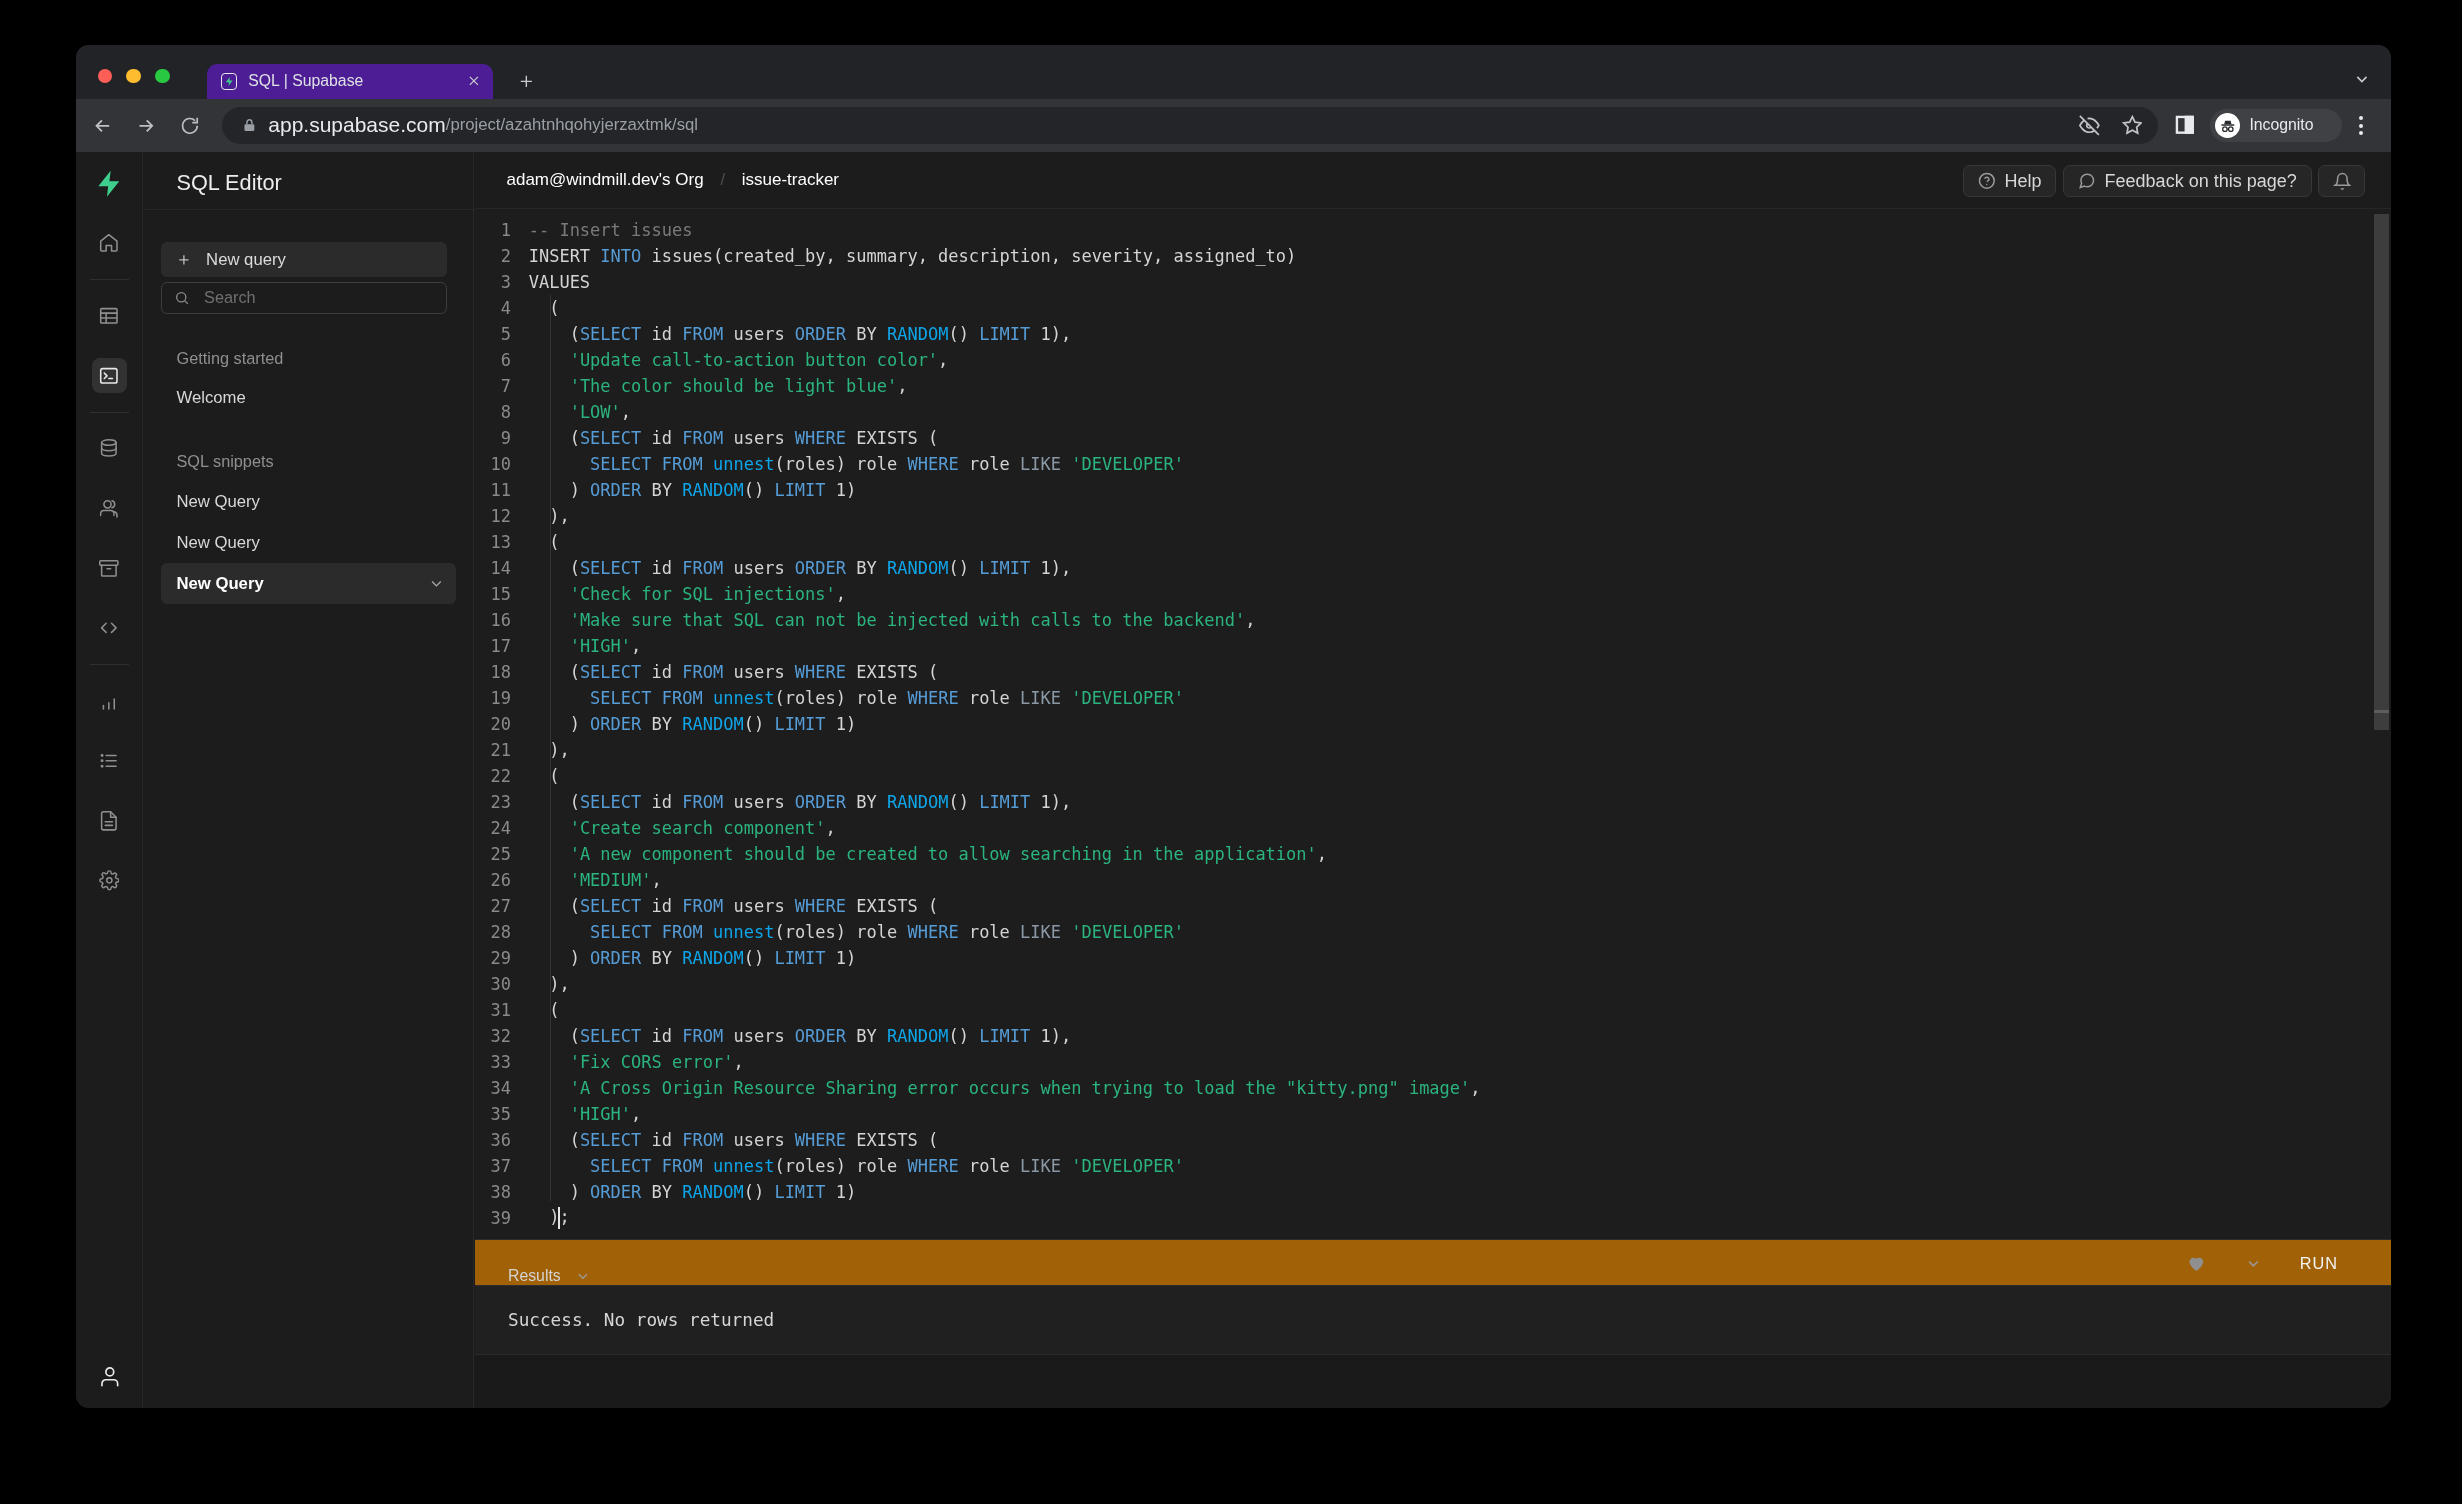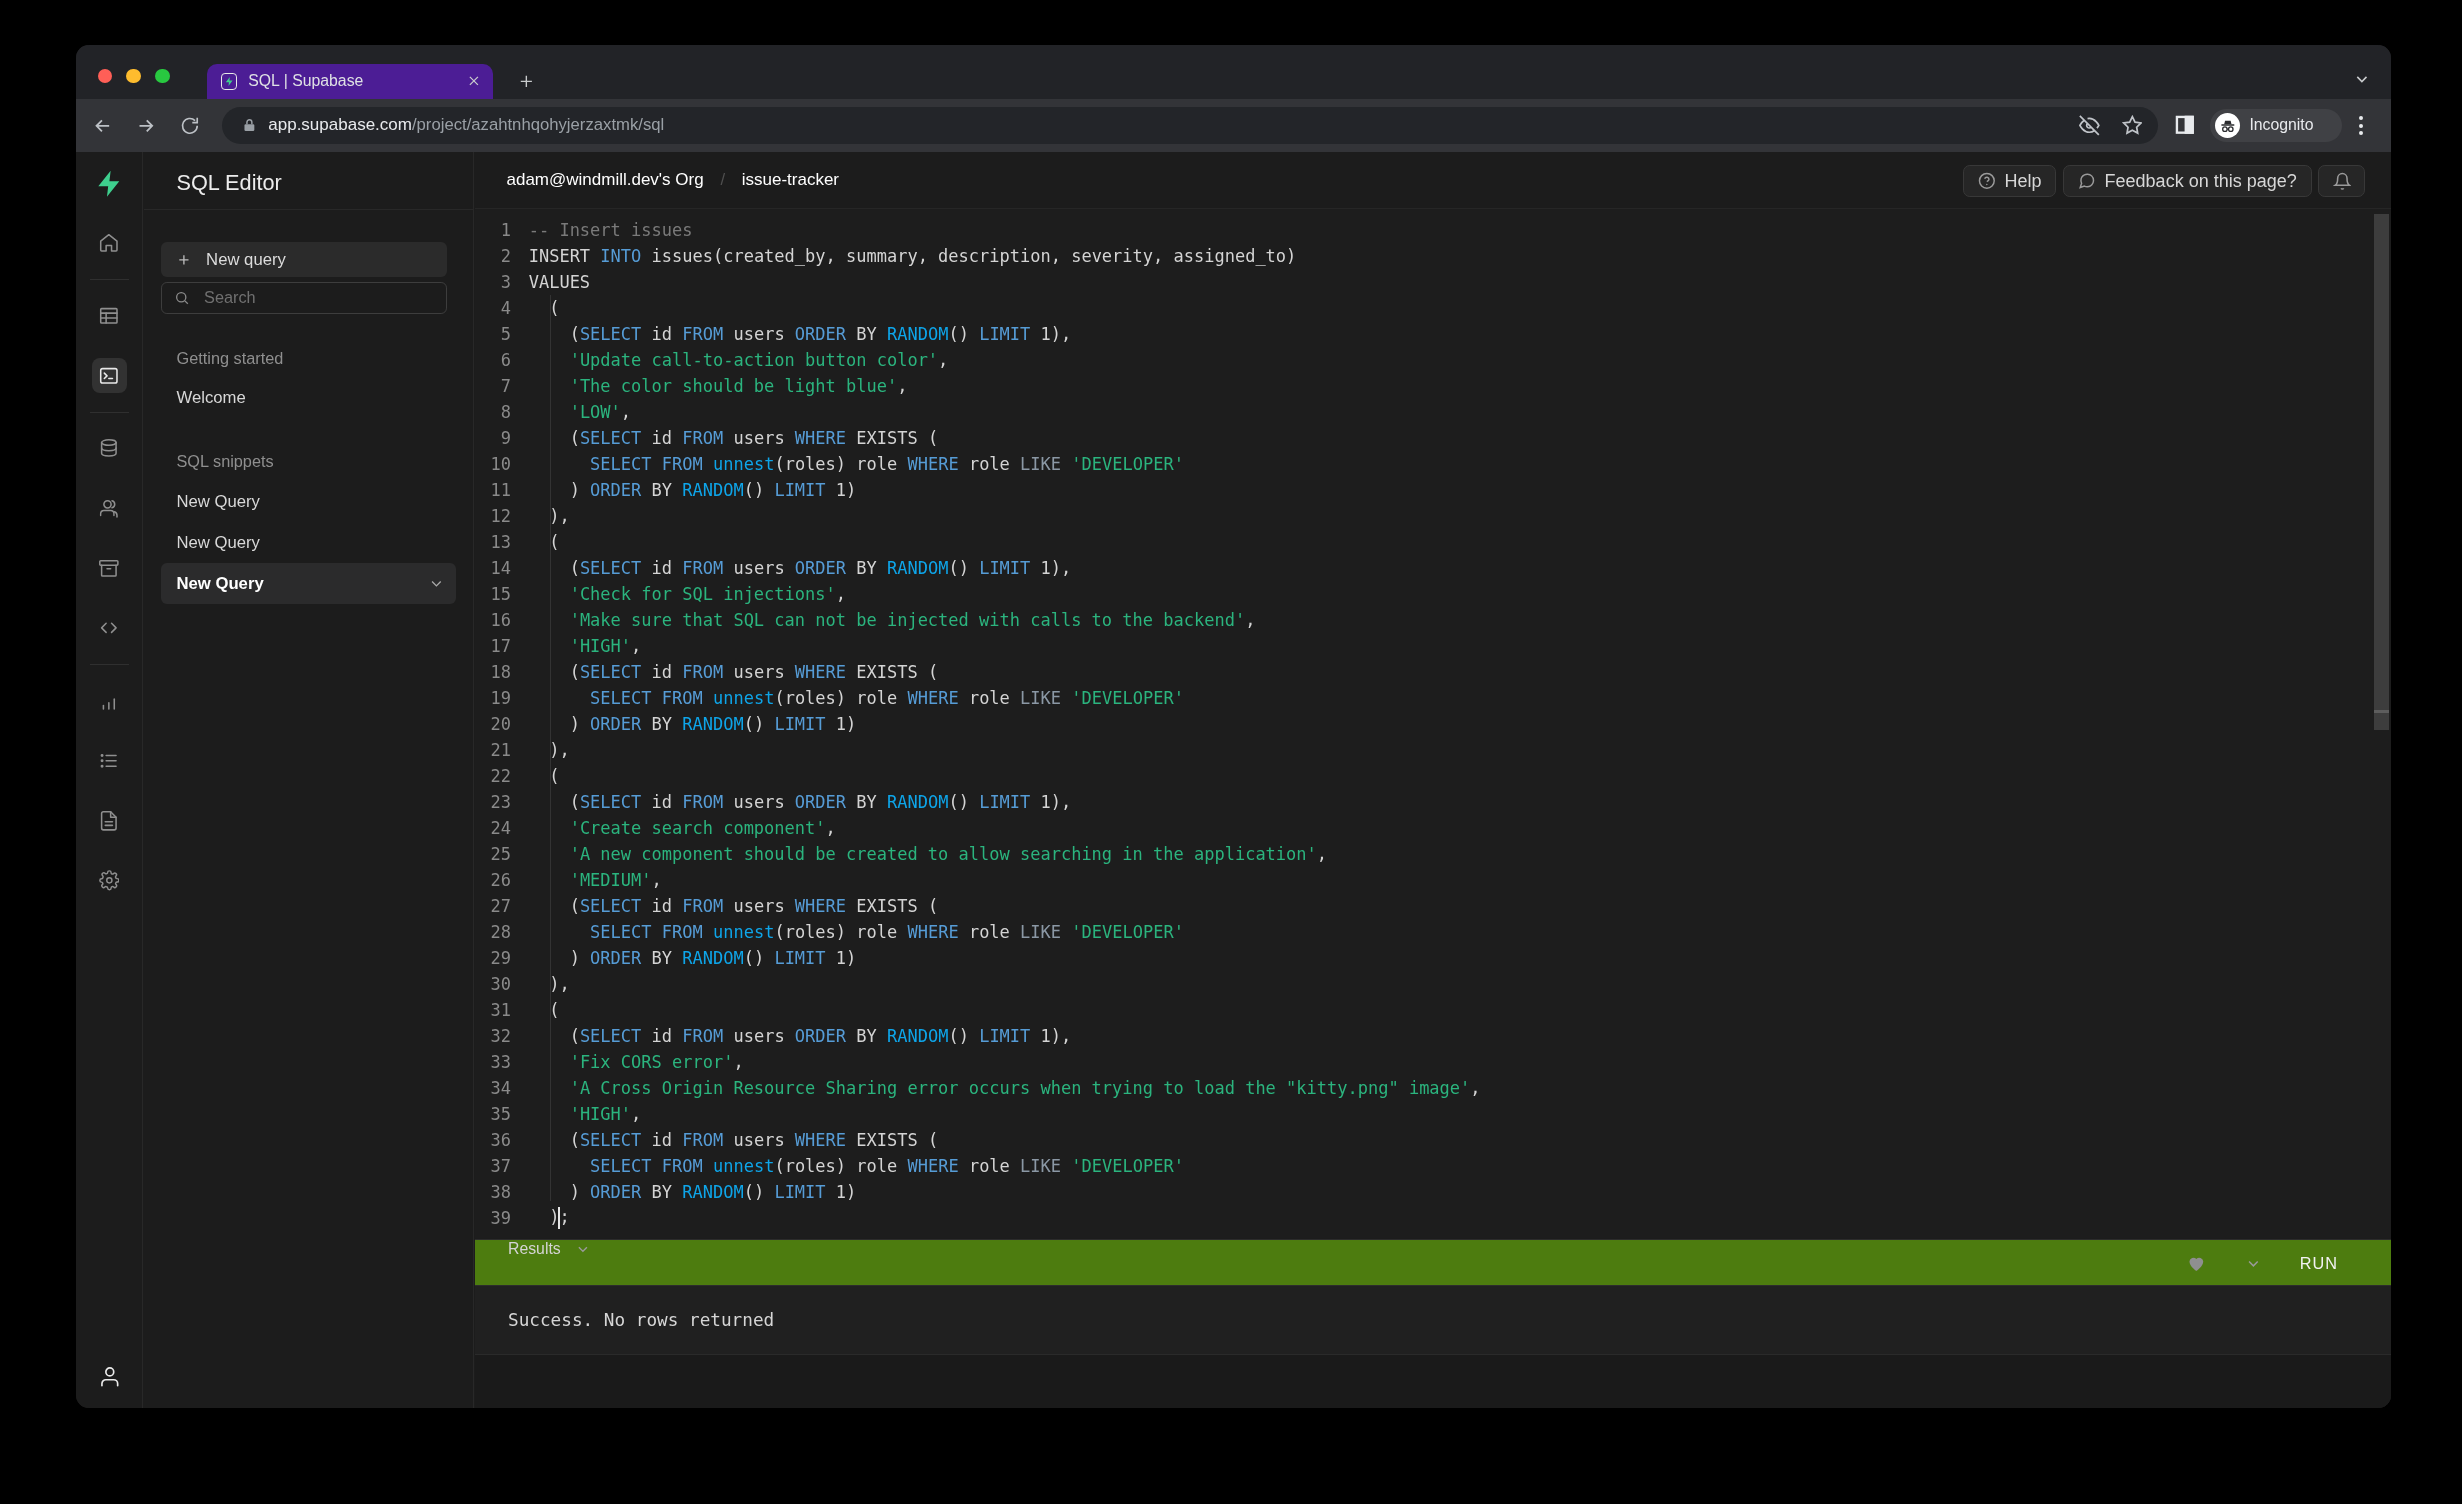--- a/index.html
+++ b/index.html
@@ -22,21 +22,21 @@
   .icon svg { display:block; }
   .newtab { position:absolute; left:437px; top:22.7px; width:27.6px; height:27.6px; color:#c8cacc; }
   .strip-chevron { position:absolute; right:21.7px; top:25.6px; color:#c8cacc; }
   .toolbar { position:absolute; left:0; top:54px; width:100%; height:53px; background:#333438;
              display:flex; align-items:center; }
   .nav-ic { color:#bdc1c6; margin-left:13.8px; width:29.6px; display:inline-flex; justify-content:center; }
   .nav-ic:first-child{ margin-left:11.8px; }
   .urlfield { position:absolute; left:146px; top:7.9px; width:1936px; height:37px; background:#232529;
               border-radius:18.7px; display:flex; align-items:center; padding:0 15.8px 0 19.7px; }
   .url-lock { color:#9aa0a6; margin-right:11.8px; }
-  .url-host { color:#e8eaed; font-size:17px; }
+  .url-host { color:#e8eaed; font-size:21px; }
   .url-path { color:#9aa0a6; font-size:16.7px; }
   .url-spacer { flex:1; }
   .url-ic { color:#c0c4c9; margin-left:21.7px; }
   .panel-ic { position:absolute; left:2097px; top:13.8px; color:#e8eaed; }
   .incog { position:absolute; left:2134px; top:9.9px; width:132px; height:33px; background:#404145;
            border-radius:16.7px; display:flex; align-items:center; padding:0 13.8px 0 4.9px; }
   .incog-badge { width:25.6px; height:25.6px; border-radius:50%; background:#fff; display:flex;
                  align-items:center; justify-content:center; }
   .incog-label { color:#e8eaed; font-size:15.8px; margin-left:8.9px; }
   .dots { position:absolute; left:2281px; top:13.8px; width:7.9px; height:25.6px; display:flex;
@@ -94,22 +94,22 @@
   .tk-k { color:#569cd6; }
   .tk-f { color:#0ea5e9; }
   .tk-s { color:#2bb47e; }
   .tk-o { color:#8b98a5; }
   .cursor { display:inline-block; width:2px; height:22.7px; background:#e6e6e6; vertical-align:middle; margin:0 -1px; }
   .indent-guide { position:absolute; left:75px; top:86px; width:1px; height:906px; background:#333; }
   .vscroll-thumb { position:absolute; right:2px; top:4.9px; width:14.8px; height:516px; background:#3d3d3d; }
   .vscroll-mark { position:absolute; right:2px; top:501px; width:14.8px; height:3px; background:#5d5d5d; }
 
   
-  .results-bar { position:absolute; left:0; top:1087px; width:100%; height:47px; background:#4d7c0f;
-                 border-top:1px solid #2c2c2c; border-bottom:1px solid #2c2c2c; display:flex; align-items:flex-start; }
+  .results-bar { position:absolute; left:0; top:1087px; width:100%; height:47px; background:#a16207;
+                 border-top:1px solid #2c2c2c; border-bottom:1px solid #2c2c2c; display:flex; align-items:flex-end; }
   .results-dd { display:flex; align-items:center; gap:15.8px; margin-left:33px; color:#d4d4d4;
                 font-size:15.8px; cursor:pointer; }
   .results-dd .icon { color:#9a9a9a; }
   .results-actions { position:absolute; right:53px; top:0; height:47px; display:flex; align-items:center; gap:39px; }
   .heart { color:#8f8f8f; }
   .save-chev { color:#9a9a9a; }
   .run-btn { color:#f2f2f2; font-size:16.3px; letter-spacing:1px; background:none; border:none; cursor:pointer; }
   .results-msg { position:absolute; left:0; top:1134px; width:100%; height:68px; background:#202020;
                  display:flex; align-items:center; padding-left:33px;
                  font:17.7px "DejaVu Sans Mono",monospace; color:#d6d6d6; }

